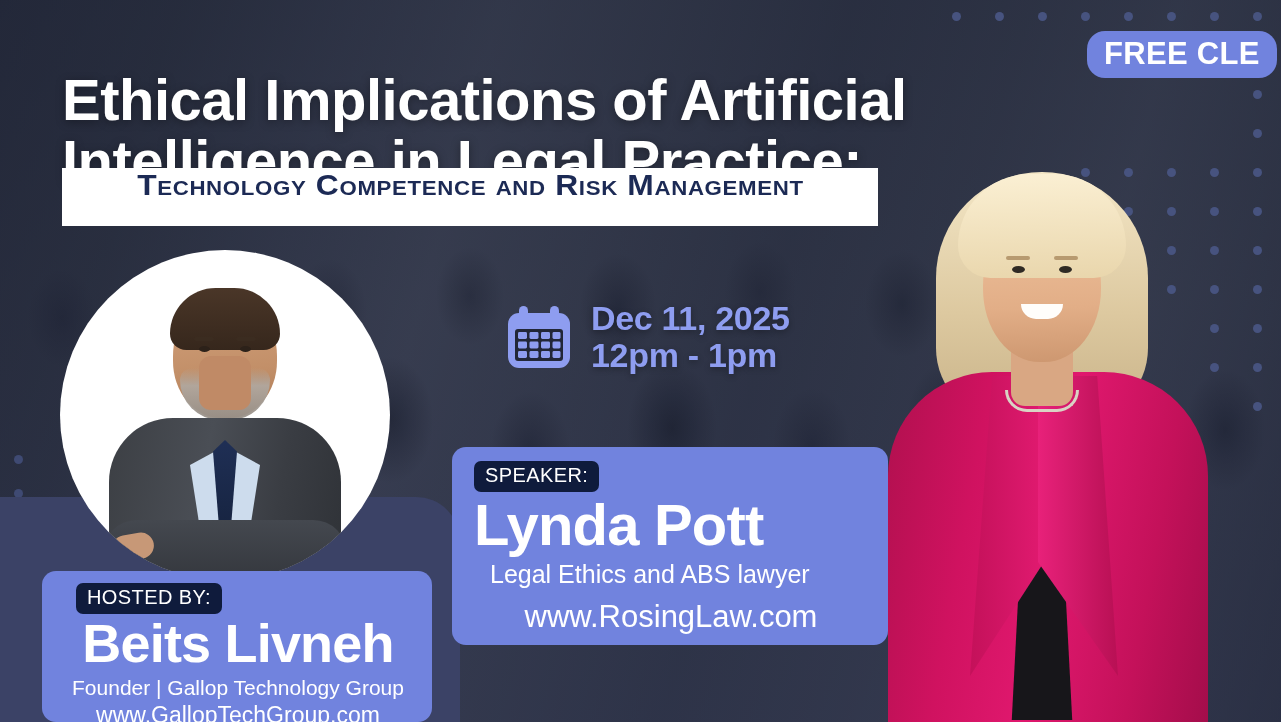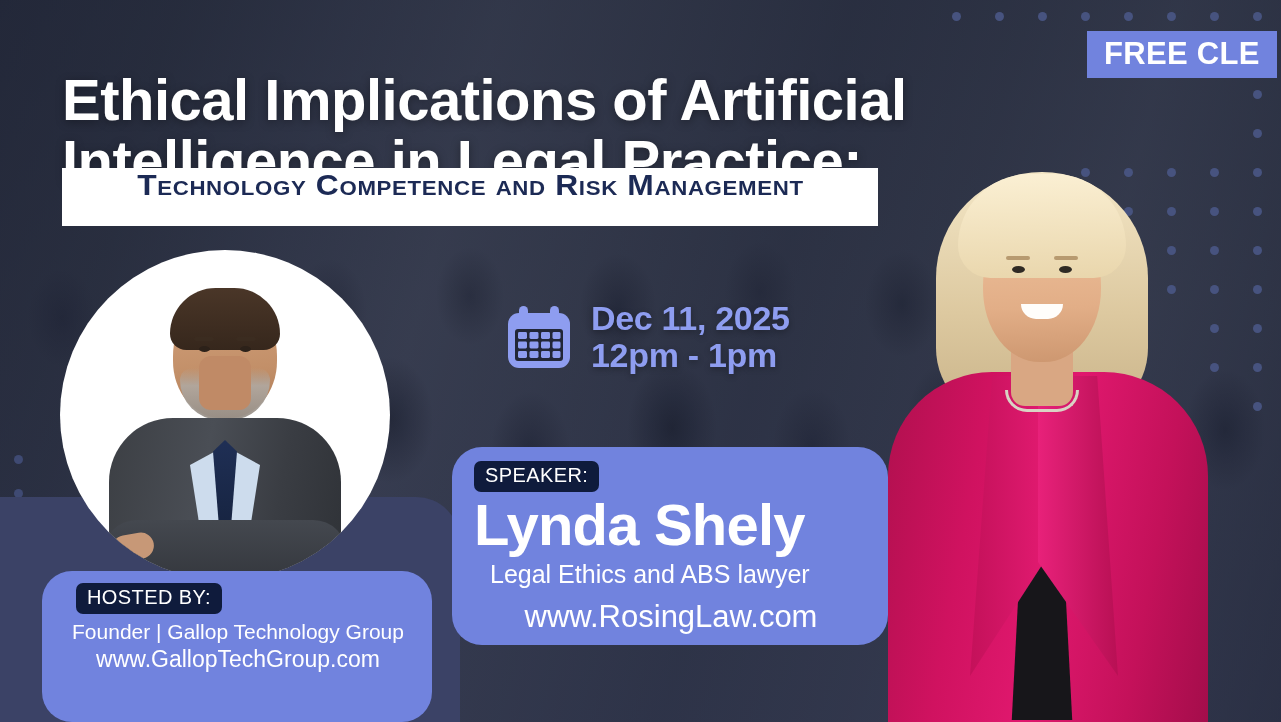--- a/index.html
+++ b/index.html
@@ -66,20 +66,21 @@
   }
 
   
   .free-cle{
     position:absolute;left:1087px;top:31px;
     padding:7px 17px 9px;
     background:#7183de;
     color:#ffffff;
     font-size:31px;font-weight:bold;letter-spacing:.3px;
     line-height:1;
+    border-radius:18px;
   }
 
   
   .title{
     position:absolute;left:62px;top:30px;width:900px;
     color:#ffffff;
     font-size:58px;font-weight:bold;line-height:1.06;
     letter-spacing:-.5px;
     text-shadow:0 2px 10px rgba(0,0,0,.35);
   }
@@ -243,21 +244,21 @@
     font-size:34px;font-weight:bold;line-height:1.08;
     letter-spacing:-.3px;
     text-shadow:0 2px 6px rgba(0,0,0,.3);
   }
   .datetime-text span{display:block;}
 
   
   .card{
     position:absolute;
     background:#7183de;
-    border-radius:30px;
+    border-radius:14px;
     color:#ffffff;
   }
   .card-badge{
     display:inline-block;
     background:#0f1b3c;
     color:#ffffff;
     font-size:20px;font-weight:normal;letter-spacing:.4px;
     padding:3px 11px 5px;
     border-radius:7px;
   }
@@ -426,26 +427,27 @@
       </svg>
     </div>
     <div class="datetime-text">
       <span>Dec 11, 2025</span>
       <span>12pm - 1pm</span>
     </div>
   </div>
 
   <div class="card speaker-card">
     <div class="card-badge">SPEAKER:</div>
-    <div class="card-name">Lynda Shely</div>
+    <div class="card-name">Lynda Pott</div>
     <div class="card-role">Legal Ethics and ABS lawyer</div>
     <div class="card-url">www.RosingLaw.com</div>
   </div>
 
   <div class="card host-card">
     <div class="hb-row">
       <div class="card-badge">HOSTED BY:</div>
     </div>
+    <div class="card-name">Beits Livneh</div>
     <div class="card-role">Founder | Gallop Technology Group</div>
     <div class="card-url">www.GallopTechGroup.com</div>
   </div>
 
 </div>
 
 </body></html>

